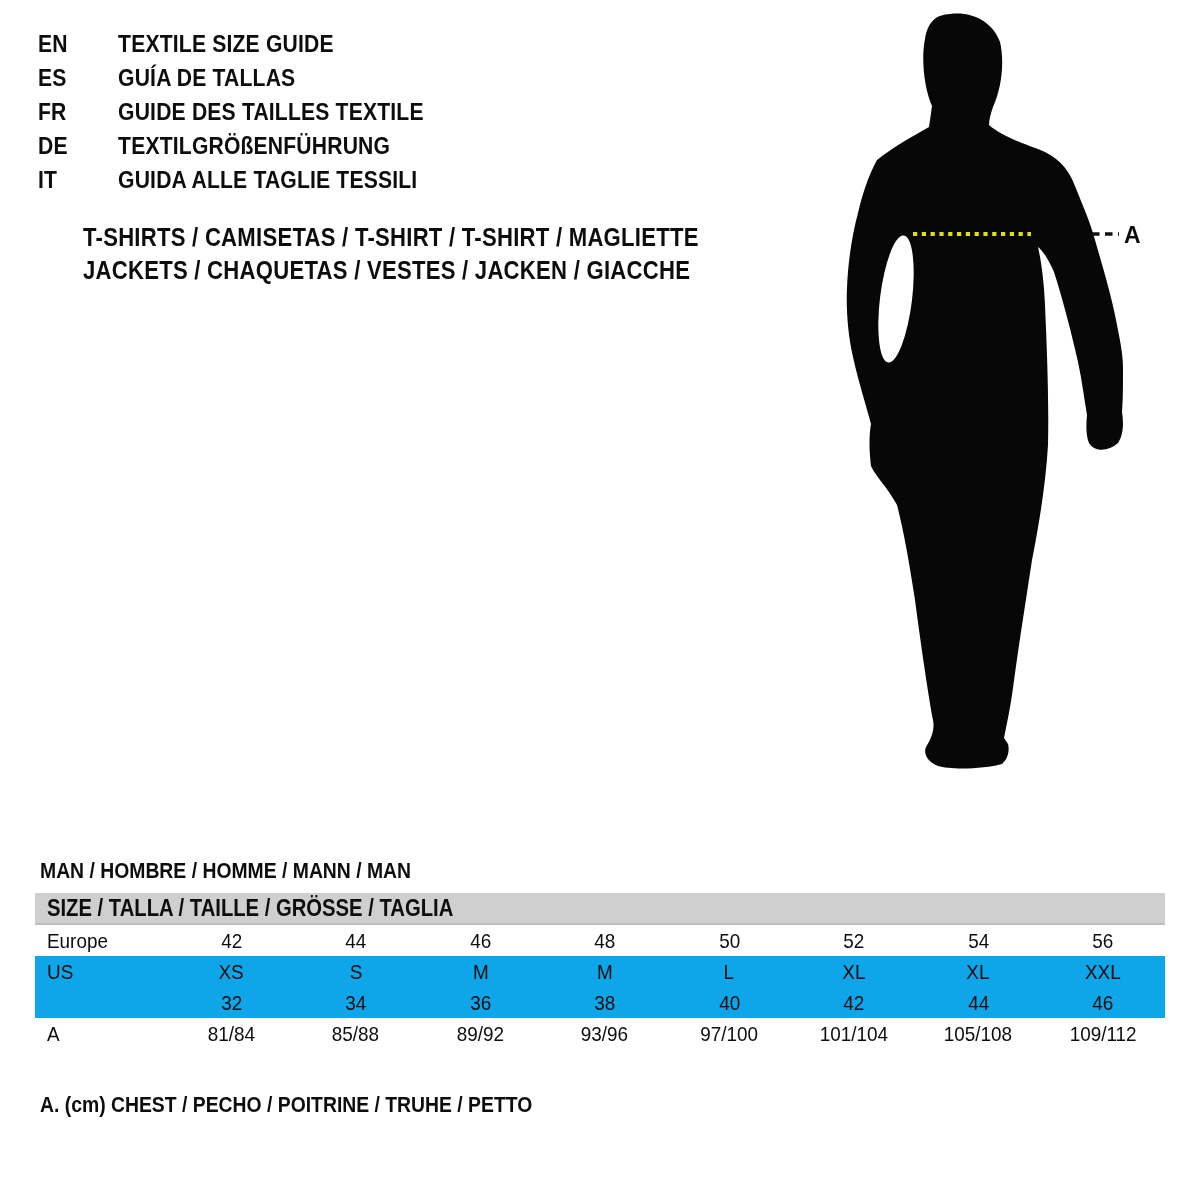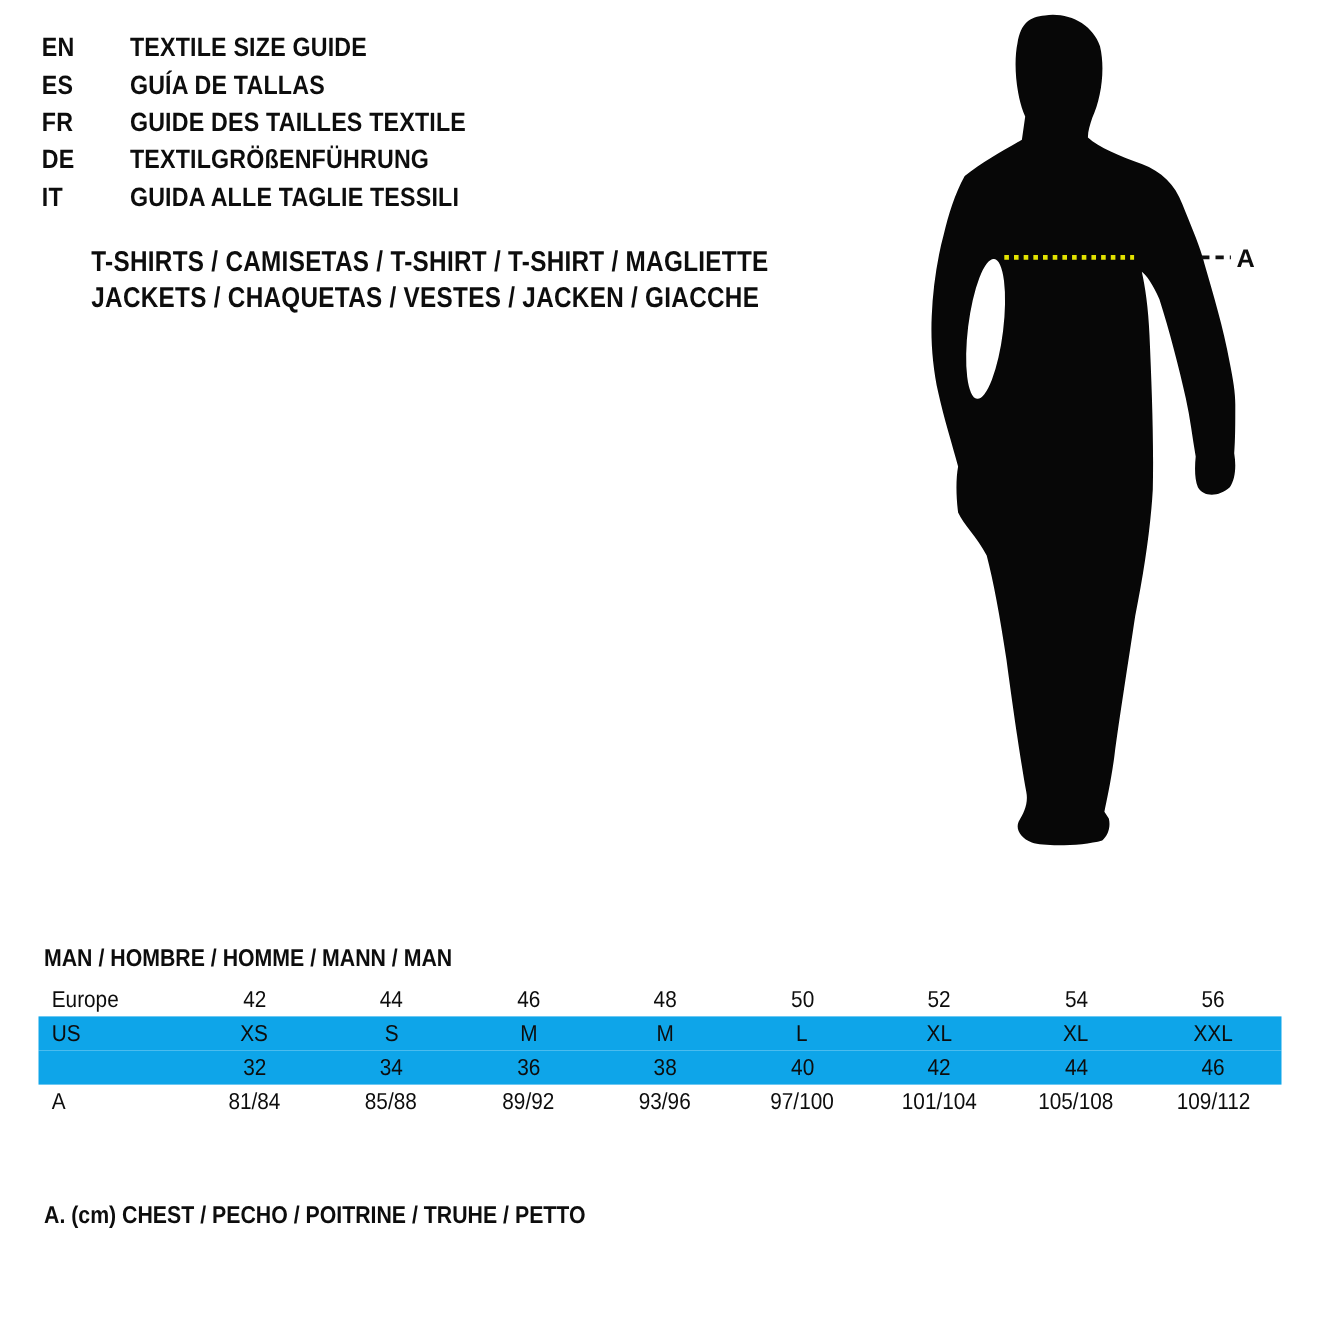--- a/index.html
+++ b/index.html
@@ -131,20 +131,23 @@
       <line x1="913" y1="234" x2="1031" y2="234" stroke="#e3e300" stroke-width="4.2" stroke-dasharray="4.2 4.6"></line>
 
       <line x1="1092" y1="234" x2="1119" y2="234" stroke="#111111" stroke-width="3.4" stroke-dasharray="7.5 5.5"></line>
       <text x="1124" y="243" font-size="23" font-weight="700" font-family="Liberation Sans, sans-serif" fill="#0d0d0d">A</text>
     </svg>
   </div>
 
   <h2 class="section-title"><span class="cond">MAN / HOMBRE / HOMME / MANN / MAN</span></h2>
 
   <div class="size-table">
+    <div class="table-header">
+        <span class="cond">SIZE / TALLA / TAILLE / GRÖSSE / TAGLIA</span>
+      </div>
     <div id="table-body">
         <div class="table-row">
           <div class="row-label"><span class="cond">Europe</span></div>
           <div class="cell"><span class="cond">42</span></div>
           <div class="cell"><span class="cond">44</span></div>
           <div class="cell"><span class="cond">46</span></div>
           <div class="cell"><span class="cond">48</span></div>
           <div class="cell"><span class="cond">50</span></div>
           <div class="cell"><span class="cond">52</span></div>
           <div class="cell"><span class="cond">54</span></div>

